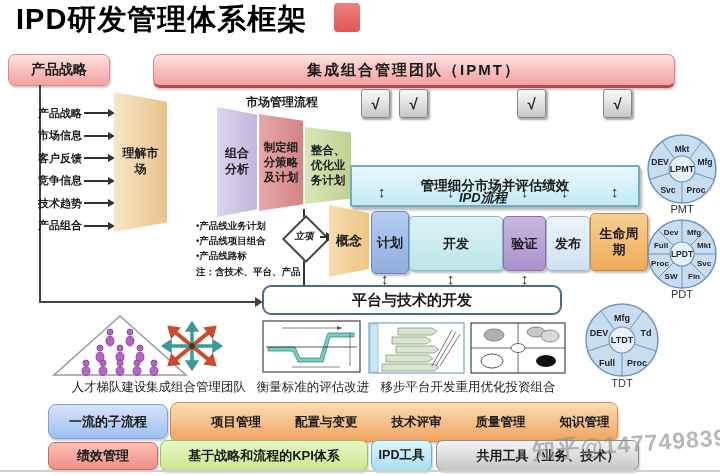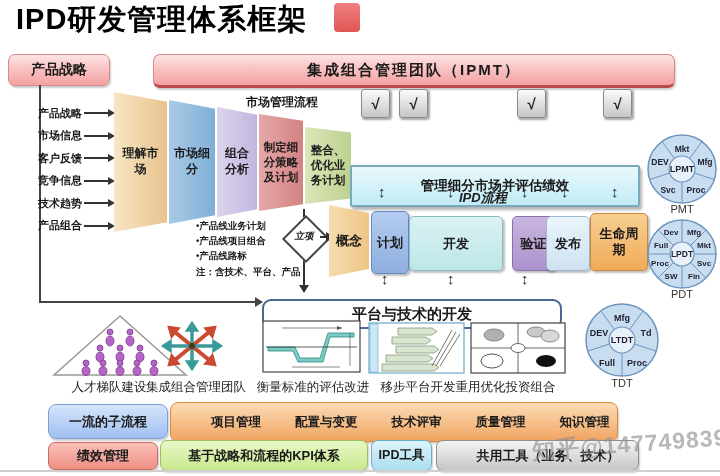--- a/index.html
+++ b/index.html
@@ -55,33 +55,33 @@
   .ud{font-size:15px;font-weight:bold;color:#333;line-height:1;}
   #ipd-flow-label{left:459px;top:189px;font-size:13px;font-weight:bold;font-style:italic;}
 
   
   .stage{display:flex;align-items:center;justify-content:center;text-align:center;
          font-weight:bold;font-size:13px;border-radius:5px;box-shadow:1.5px 2px 2px rgba(0,0,0,.25);}
   #st0{left:329px;top:205px;width:40px;height:72px;background:linear-gradient(90deg,#f6dcae,#eec584);
        clip-path:polygon(0 0,100% 11%,100% 89%,0 100%);border-radius:0;box-shadow:none;}
   #st1{left:371px;top:211px;width:36px;height:61px;background:linear-gradient(180deg,#b4ccf0,#8fadde);border:1px solid #6888c0;}
   #st2{left:409px;top:216px;width:92px;height:53px;background:linear-gradient(180deg,#dcf2f4,#bce6e8);border:1px solid #88bcc0;}
-  #st3{left:503px;top:216px;width:41px;height:53px;background:linear-gradient(180deg,#c8b6e0,#ab92cc);border:1px solid #8870ac;margin-left:9px;}
+  #st3{left:503px;top:216px;width:41px;height:53px;background:linear-gradient(180deg,#c8b6e0,#ab92cc);border:1px solid #8870ac;}
   #st4{left:546px;top:216px;width:42px;height:53px;background:linear-gradient(180deg,#eaf4fa,#cfe2f2);border:1px solid #9cb8d0;}
   #st5{left:590px;top:213px;width:58px;height:58px;background:linear-gradient(180deg,#f8cf92,#f0ab58);border:1px solid #c8883c;padding:0 6px;box-sizing:border-box;line-height:1.2;}
 
   
   #gate-shape{left:289px;top:222px;width:30px;height:30px;background:#fff;border:2px solid #444;transform:rotate(45deg);}
   #gate-label{left:282px;top:230px;width:44px;text-align:center;font-size:9.5px;font-weight:bold;font-style:italic;}
 
   
   #bullets{left:196px;top:218px;font-size:9.5px;font-weight:bold;line-height:1.6;white-space:nowrap;}
 
   
-  #platform-bar{left:262px;top:299px;width:296px;height:26px;background:#fff;
+  #platform-bar{left:262px;top:285px;width:296px;height:26px;background:#fff;
        border:2px solid #4a6a92;border-radius:9px;font-size:15px;font-weight:bold;}
 
   
   .caption{font-size:12.5px;color:#222;text-align:center;white-space:nowrap;}
 
   
   .team-label{font-size:11px;color:#333;text-align:center;width:76px;}
 
   
   .bluebtn{background:linear-gradient(180deg,#d6e4fb,#9fc0f2);border:1px solid #7aa0d8;border-radius:8px;font-weight:bold;font-size:13px;box-shadow:1px 2px 2px rgba(0,0,0,.2);}
@@ -142,21 +142,20 @@
         <span>技术趋势</span>
         <span class="iline"></span>
       </div>
     <div class="irow">
         <span>产品组合</span>
         <span class="iline"></span>
       </div>
   </div>
 
   <div id="fs0" class="abs fseg">理解市场</div>
-  <div id="fs1" class="abs fseg">市场细分</div>
   <div id="fs2" class="abs fseg">组合分析</div>
   <div id="fs3" class="abs fseg">制定细分策略及计划</div>
   <div id="fs4" class="abs fseg">整合、优化业务计划</div>
 
   <div id="manage-bar" class="abs ctr">管理细分市场并评估绩效</div>
 
   <div class="abs ud" style="left:378px;top:184px">↕</div>
   <div class="abs ud" style="left:447px;top:184px">↕</div>
   <div class="abs ud" style="left:521px;top:184px">↕</div>
   <div class="abs ud" style="left:561px;top:184px">↕</div>

